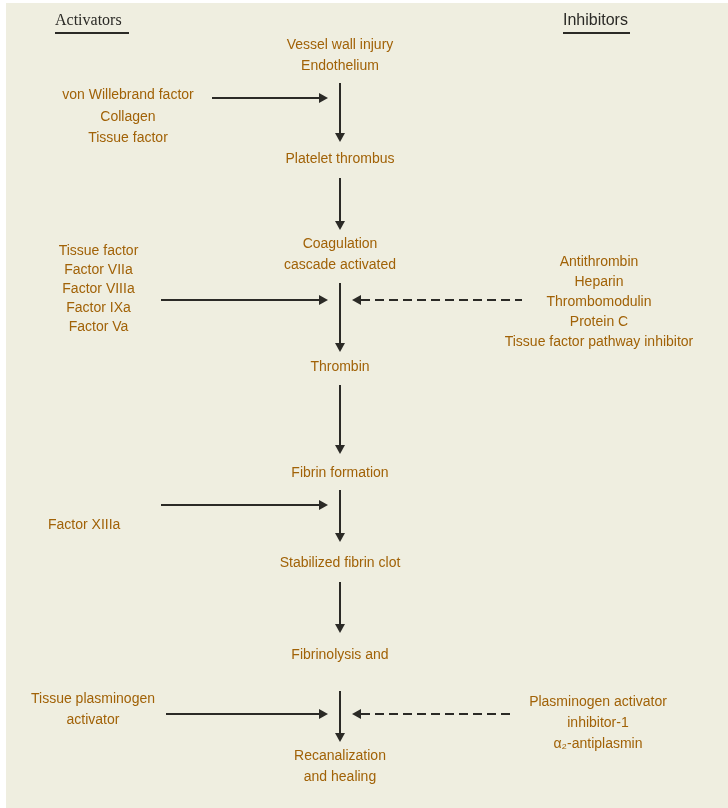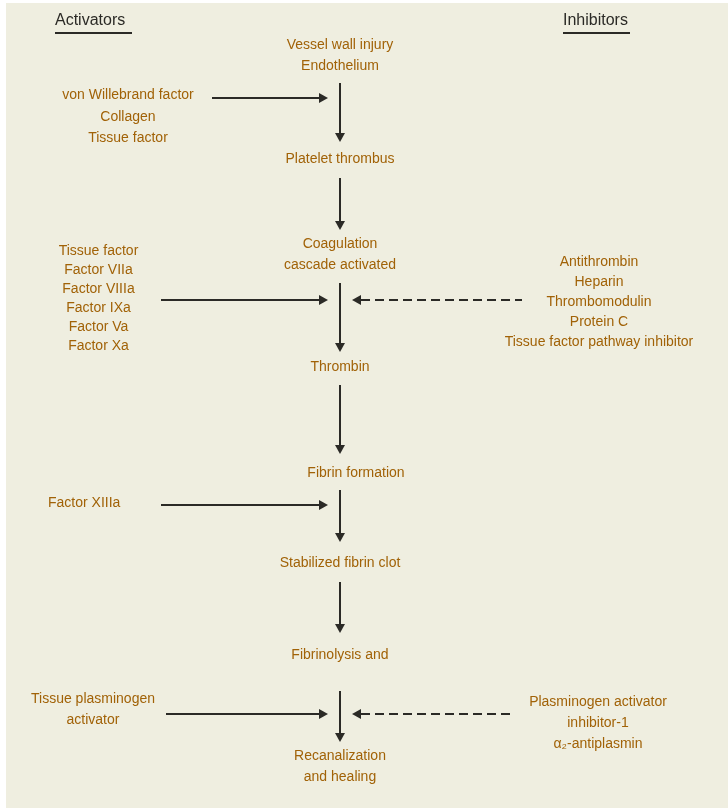--- a/index.html
+++ b/index.html
@@ -50,42 +50,42 @@
     border-top:9px solid #2b2a26;
   }
 </style>
 </head>
 <body>
 
 <div class="panel">
   <div class="strip-top"></div>
   <div class="strip-left"></div>
 
-  <div class="heading" style="left:55px;top:10px;">
+  <div class="heading" style="left:55px;top:10px;font-family:Liberation Serif, serif;">
     <span style="padding-right:7px;">Activators</span>
   </div>
   <div class="heading" style="left:563px;top:10px;">
     <span style="padding-right:2px;">Inhibitors</span>
   </div>
 
   <div class="tblock" style="left:190px;top:34px;width:300px;">
       <div>Vessel wall injury</div>
       <div>Endothelium</div>
     </div>
   <div class="tblock" style="left:190px;top:148px;width:300px;">
       <div>Platelet thrombus</div>
     </div>
   <div class="tblock" style="left:190px;top:233px;width:300px;">
       <div>Coagulation</div>
       <div>cascade activated</div>
     </div>
   <div class="tblock" style="left:190px;top:356px;width:300px;">
       <div>Thrombin</div>
     </div>
-  <div class="tblock" style="left:206px;top:462px;width:300px;">
+  <div class="tblock" style="left:190px;top:462px;width:300px;">
       <div>Fibrin formation</div>
     </div>
   <div class="tblock" style="left:190px;top:552px;width:300px;">
       <div>Stabilized fibrin clot</div>
     </div>
   <div class="tblock" style="left:190px;top:644px;width:300px;">
       <div>Fibrinolysis and</div>
     </div>
   <div class="tblock" style="left:190px;top:745px;width:300px;">
       <div>Recanalization</div>
@@ -104,23 +104,22 @@
       <div>von Willebrand factor</div>
       <div>Collagen</div>
       <div>Tissue factor</div>
     </div>
   <div class="tblock lh19" style="left:16px;top:241px;width:165px;">
       <div>Tissue factor</div>
       <div>Factor VIIa</div>
       <div>Factor VIIIa</div>
       <div>Factor IXa</div>
       <div>Factor Va</div>
-      <div>Factor Xa</div>
     </div>
-  <div class="tblock lh19 left-align" style="left:48px;top:493px;width:160px;">
+  <div class="tblock lh19 left-align" style="left:48px;top:515px;width:160px;">
       <div>Factor XIIIa</div>
     </div>
   <div class="tblock" style="left:13px;top:688px;width:160px;">
       <div>Tissue plasminogen</div>
       <div>activator</div>
     </div>
 
   <div class="tblock lh20" style="left:479px;top:251px;width:240px;">
       <div>Antithrombin</div>
       <div>Heparin</div>

